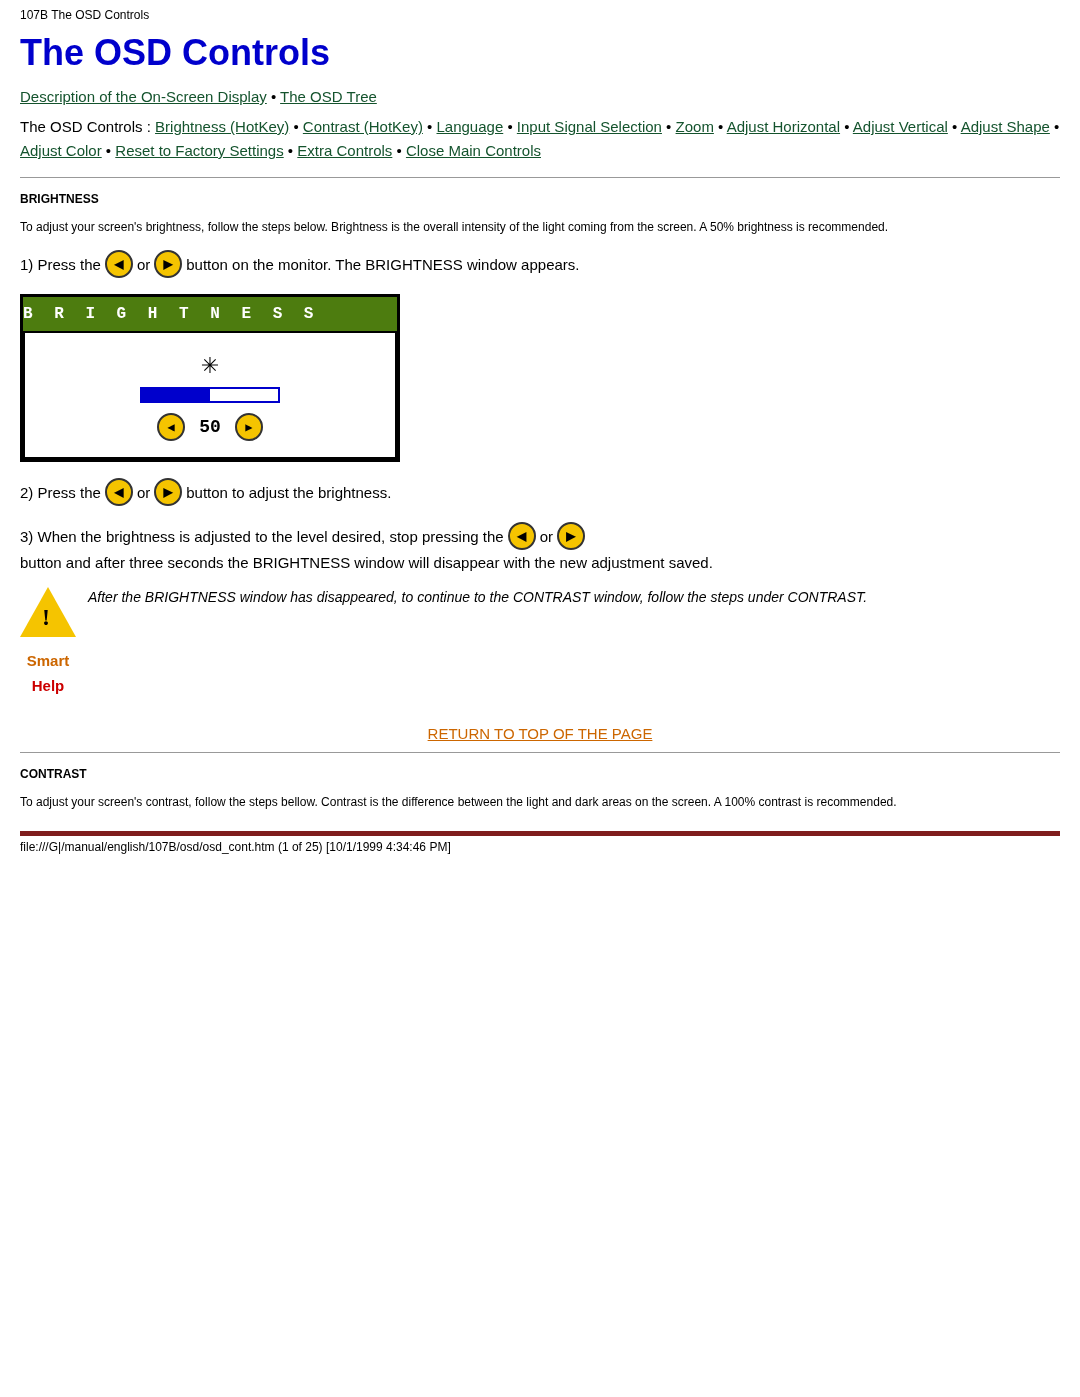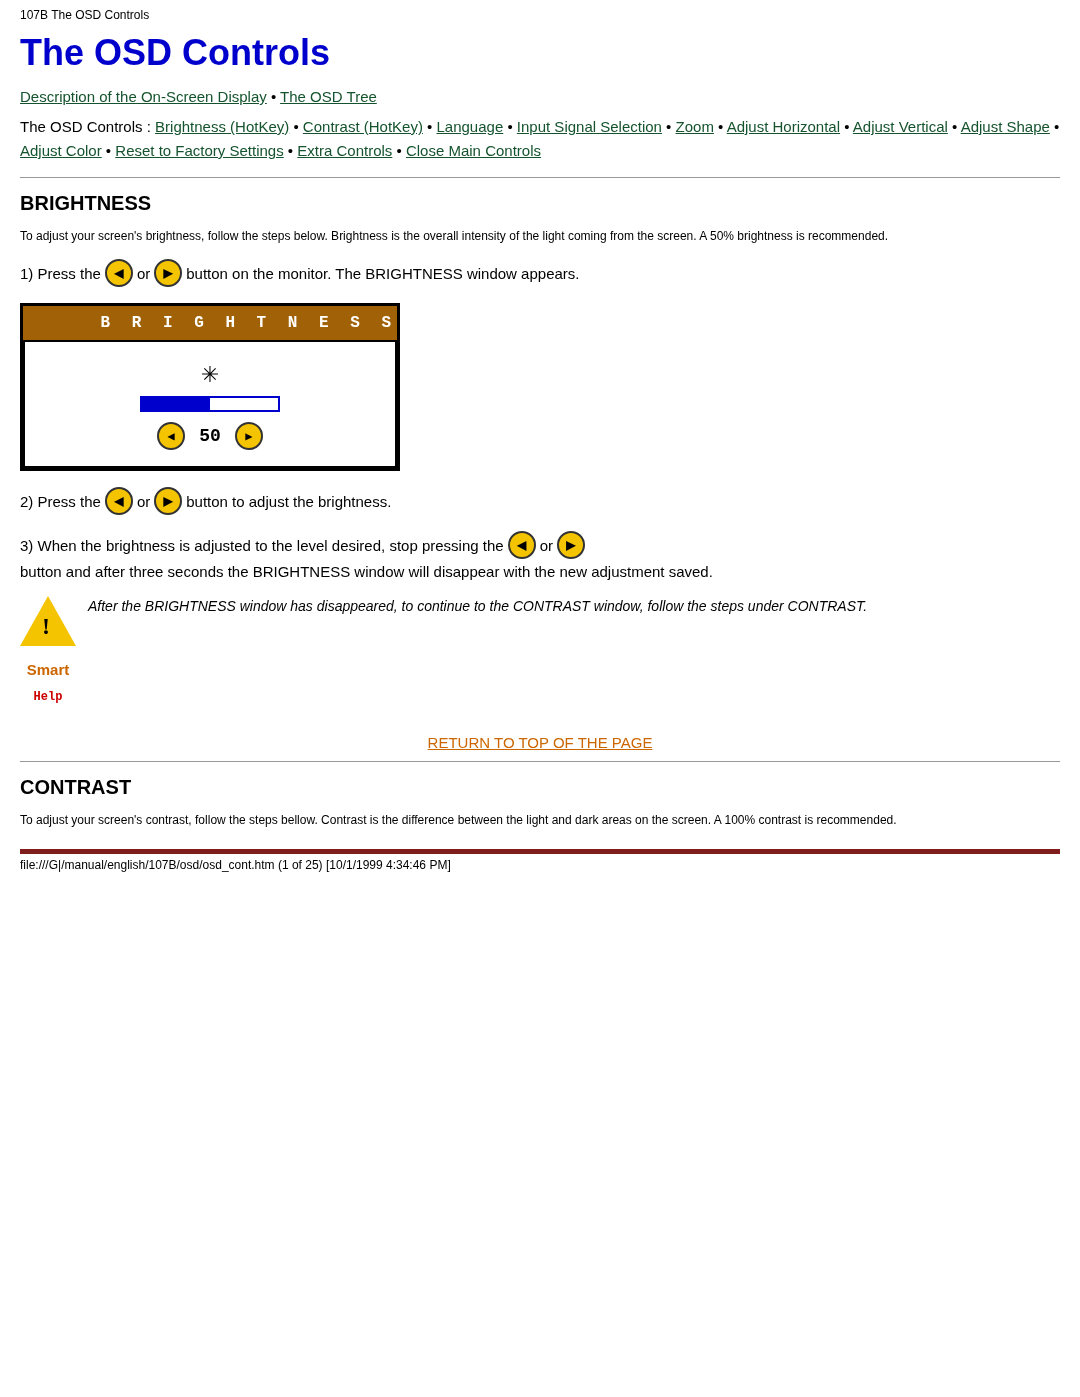--- a/index.html
+++ b/index.html
@@ -37,21 +37,21 @@
       font-family: Arial, sans-serif;
       margin-bottom: 14px;
       line-height: 1.6;
     }
     hr {
       border: none;
       border-top: 1px solid #999;
       margin: 10px 0 14px 0;
     }
     .section-title {
-      font-size: 20px;
+      font-size: 12px;
       font-weight: bold;
       font-family: Arial, sans-serif;
       margin-bottom: 12px;
     }
     .section-body {
       font-size: 12px;
       font-family: Arial, sans-serif;
       line-height: 1.5;
       margin-bottom: 14px;
     }
@@ -88,23 +88,23 @@
       font-size: 12px;
       color: #000;
     }
     .brightness-window {
       border: 3px solid #000;
       width: 380px;
       margin: 0 0 16px 0;
       background: #000;
     }
     .brightness-header {
-      background: #a16207;
+      background: #4d7c0f;
       color: #fff;
-      text-align: right;
+      text-align: left;
       font-family: 'Courier New', monospace;
       font-size: 16px;
       font-weight: bold;
       letter-spacing: 6px;
       padding: 8px 0;
     }
     .brightness-body {
       background: #fff;
       border: 2px solid #000;
       margin: 0;
@@ -169,22 +169,22 @@
     }
     .smart-label {
       color: #cc6600;
       font-weight: bold;
       font-family: Arial, sans-serif;
       font-size: 15px;
     }
     .help-label {
       color: #cc0000;
       font-weight: bold;
-      font-family: Liberation Mono, monospace;
-      font-size: 12px;
+      font-family: Liberation Sans, sans-serif;
+      font-size: 15px;
     }
     .smart-help-italic {
       font-style: italic;
       font-size: 14px;
       font-family: Arial, sans-serif;
       line-height: 1.5;
     }
     .return-link {
       text-align: center;
       margin: 30px 0 10px 0;

